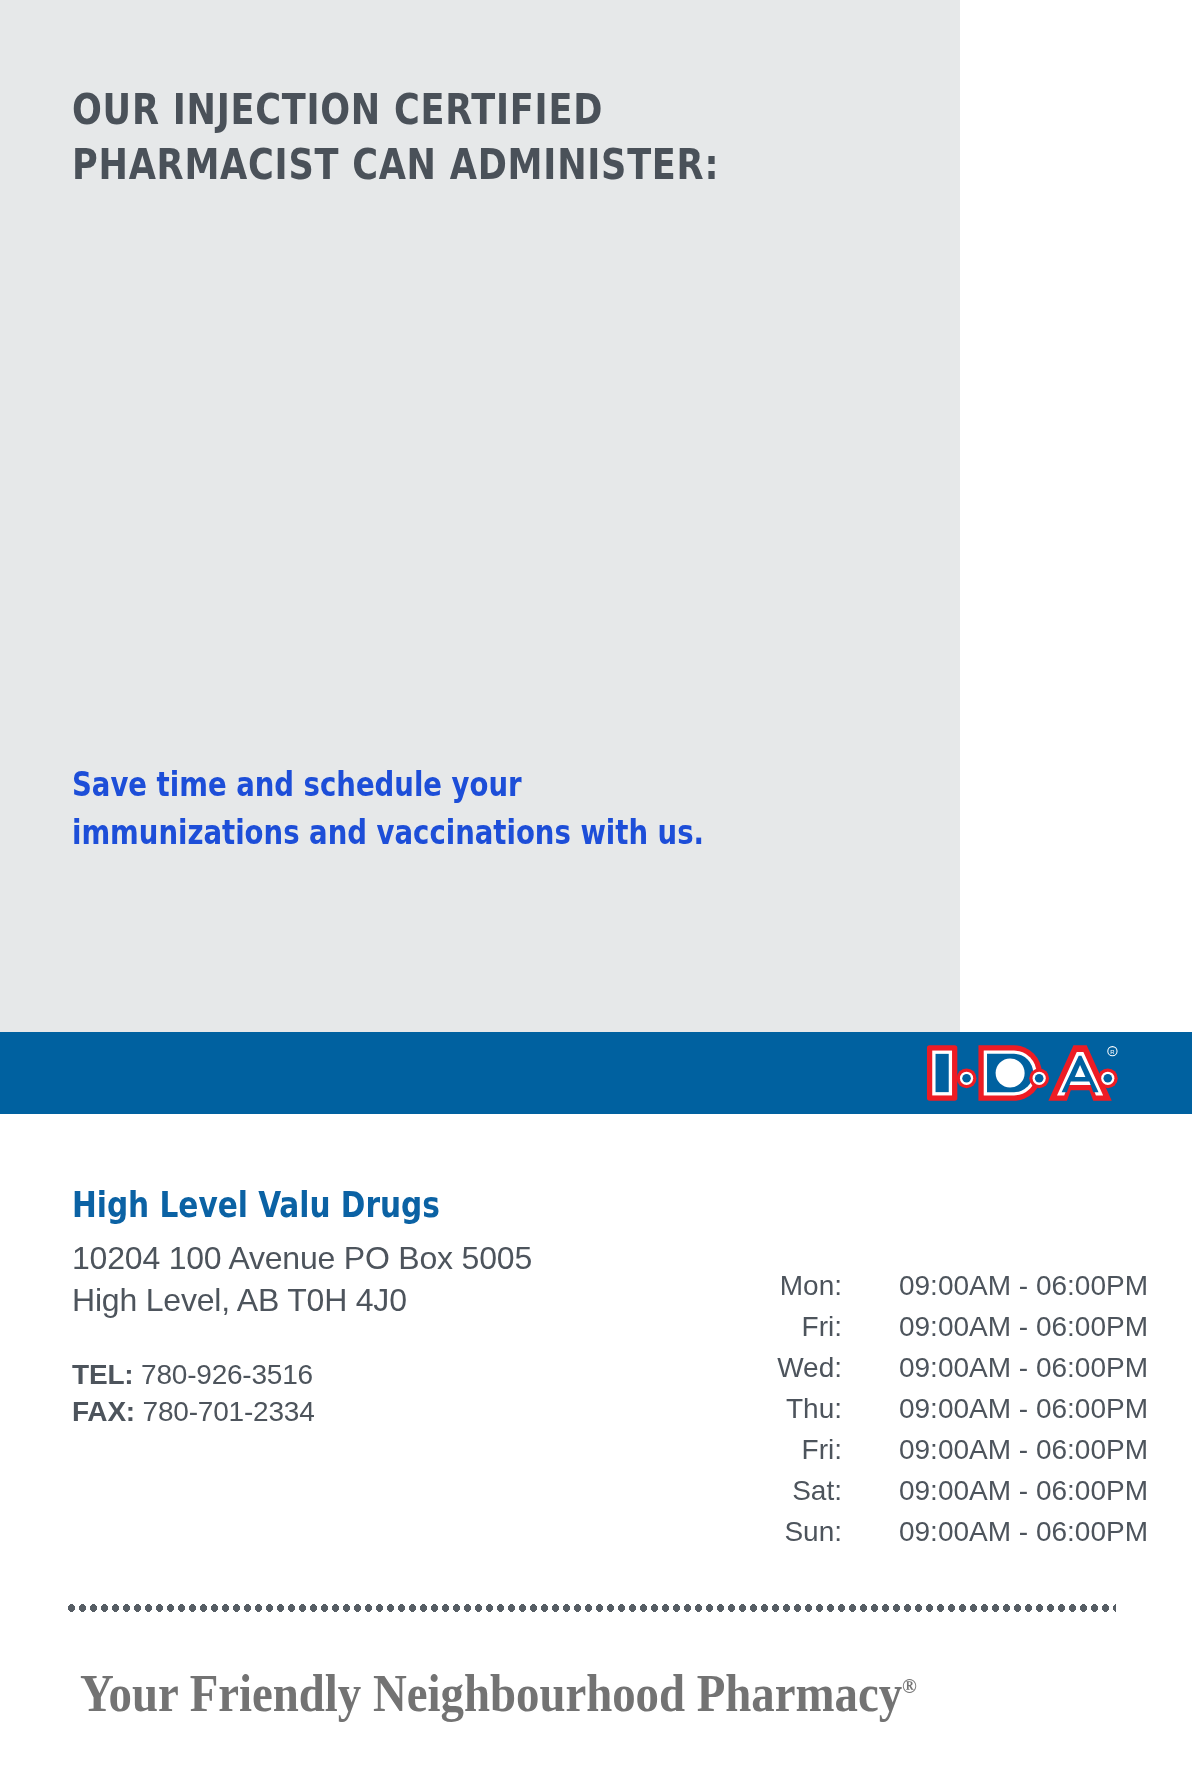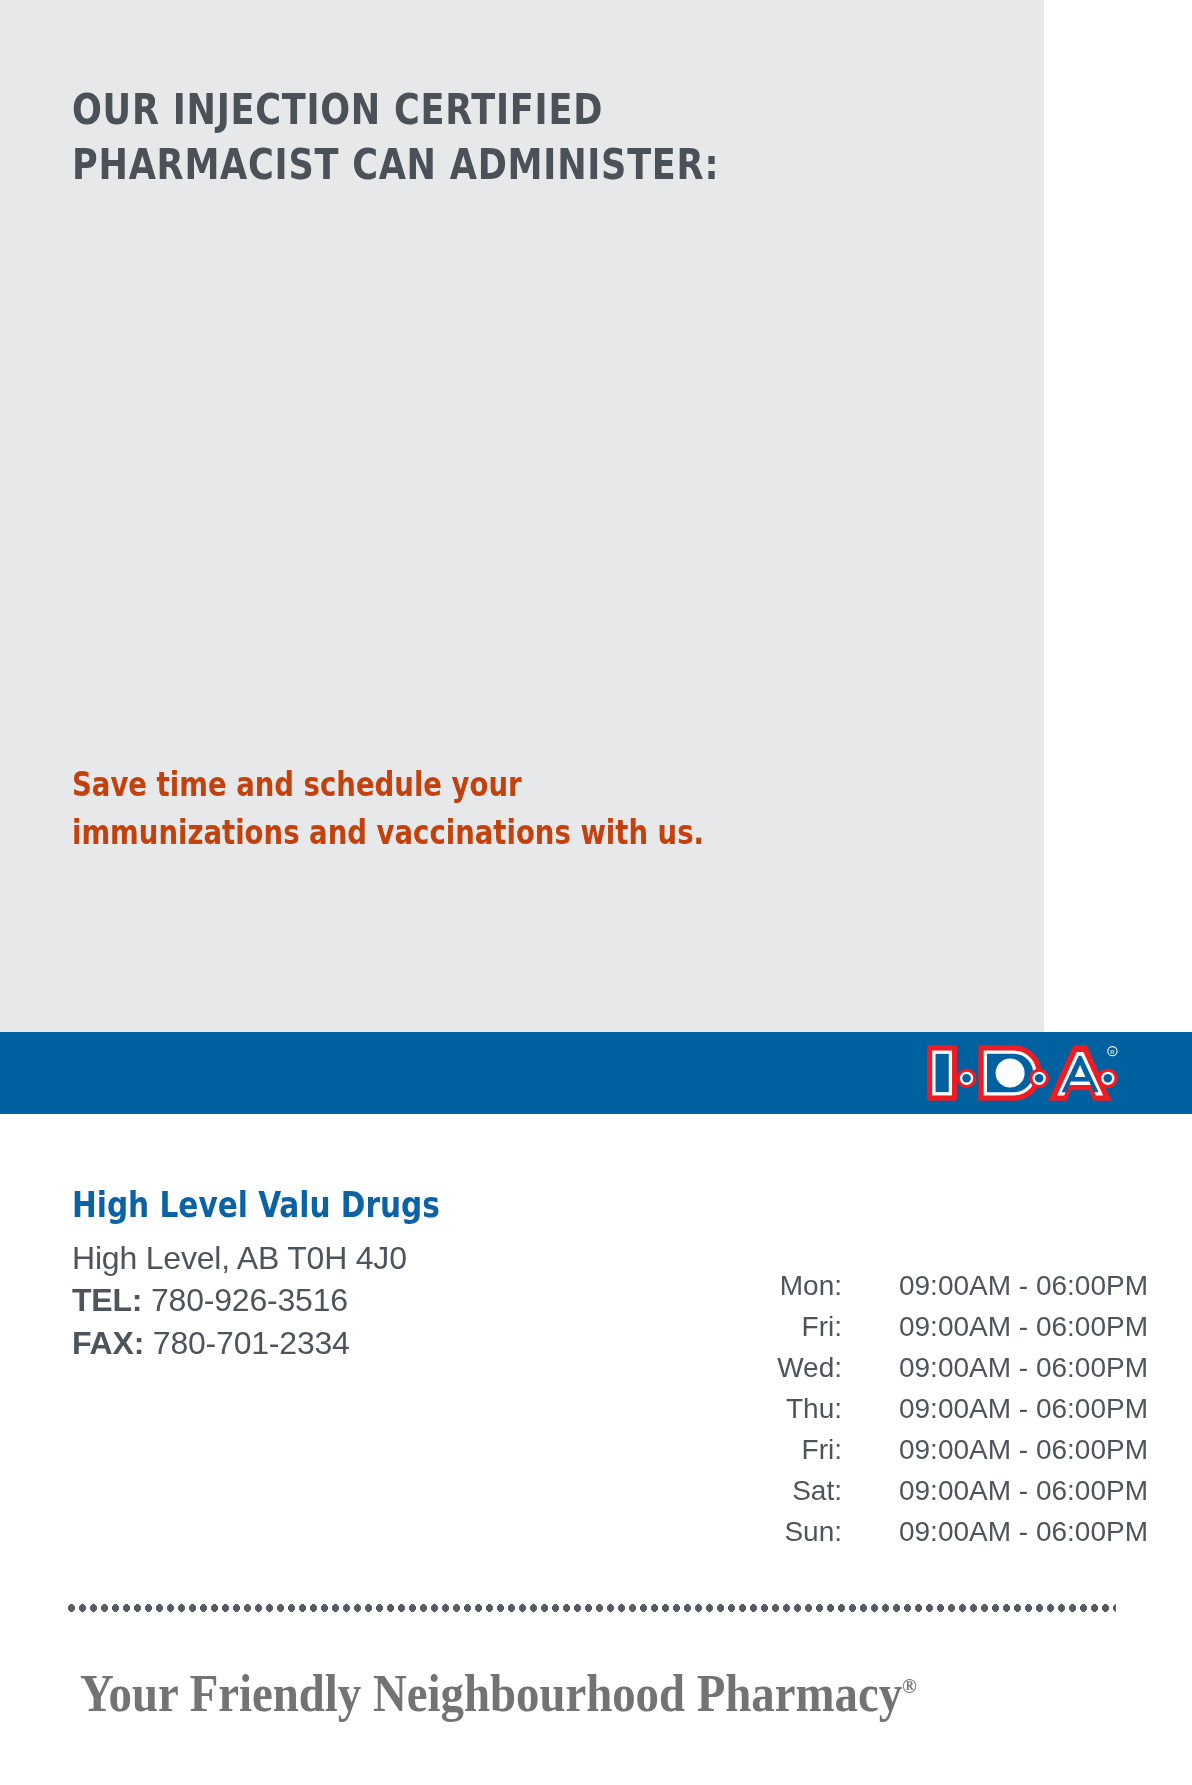--- a/index.html
+++ b/index.html
@@ -18,21 +18,21 @@
     width: 1192px;
     height: 1785px;
     background: #ffffff;
   }
 
   
   .top-panel {
     position: absolute;
     left: 0;
     top: 0;
-    width: 1044px;
+    width: 960px;
     height: 1032px;
     background: #e6e8e9;
   }
   .headline {
     position: absolute;
     left: 72px;
     top: 82px;
     width: 860px;
     color: #4a5159;
     font-family: "DejaVu Sans Condensed", "Liberation Sans Narrow", "Liberation Sans", sans-serif;
@@ -47,21 +47,21 @@
     white-space: nowrap;
     transform: scaleX(0.93);
     transform-origin: left center;
   }
 
   .subhead {
     position: absolute;
     left: 72px;
     top: 760px;
     width: 880px;
-    color: #c2410c;
+    color: #1d4ed8;
     font-family: "DejaVu Sans Condensed", "Liberation Sans Narrow", "Liberation Sans", sans-serif;
     font-weight: 700;
     font-size: 34px;
     line-height: 1.42;
   }
   .subhead-line {
     display: block;
     white-space: nowrap;
     transform: scaleX(0.90);
     transform-origin: left center;
@@ -122,22 +122,23 @@
     margin: 0 0 12px 0;
   }
   .store-addr {
     color: #4d545c;
     font-size: 32px;
     line-height: 1.32;
     letter-spacing: -0.2px;
   }
   .store-addr div { white-space: nowrap; }
   .store-contact {
+    margin-top: 34px;
     color: #4d545c;
-    font-size: 32px;
+    font-size: 28px;
     line-height: 1.34;
     letter-spacing: -0.2px;
   }
   .store-contact div { white-space: nowrap; }
   .store-contact .lbl { font-weight: 700; }
 
   
   .hours {
     position: absolute;
     left: 748px;
@@ -251,20 +252,21 @@
           <circle cx="287" cy="17" r="7" fill="none" stroke="#ffffff" stroke-width="1.6"></circle>
           <text x="287" y="21" font-size="9" fill="#ffffff" text-anchor="middle" font-family="Liberation Sans, sans-serif">R</text>
         </g>
       </svg>
     </div>
   </div>
 
   <div class="store-block">
     <div class="store-name">High Level Valu Drugs</div>
     <div class="store-addr">
+      <div>10204 100 Avenue PO Box 5005</div>
       <div>High Level, AB T0H 4J0</div>
     </div>
     <div class="store-contact">
       <div>
         <span class="lbl">TEL:</span>
         <span>780-926-3516</span>
       </div>
       <div>
         <span class="lbl">FAX:</span>
         <span>780-701-2334</span>

